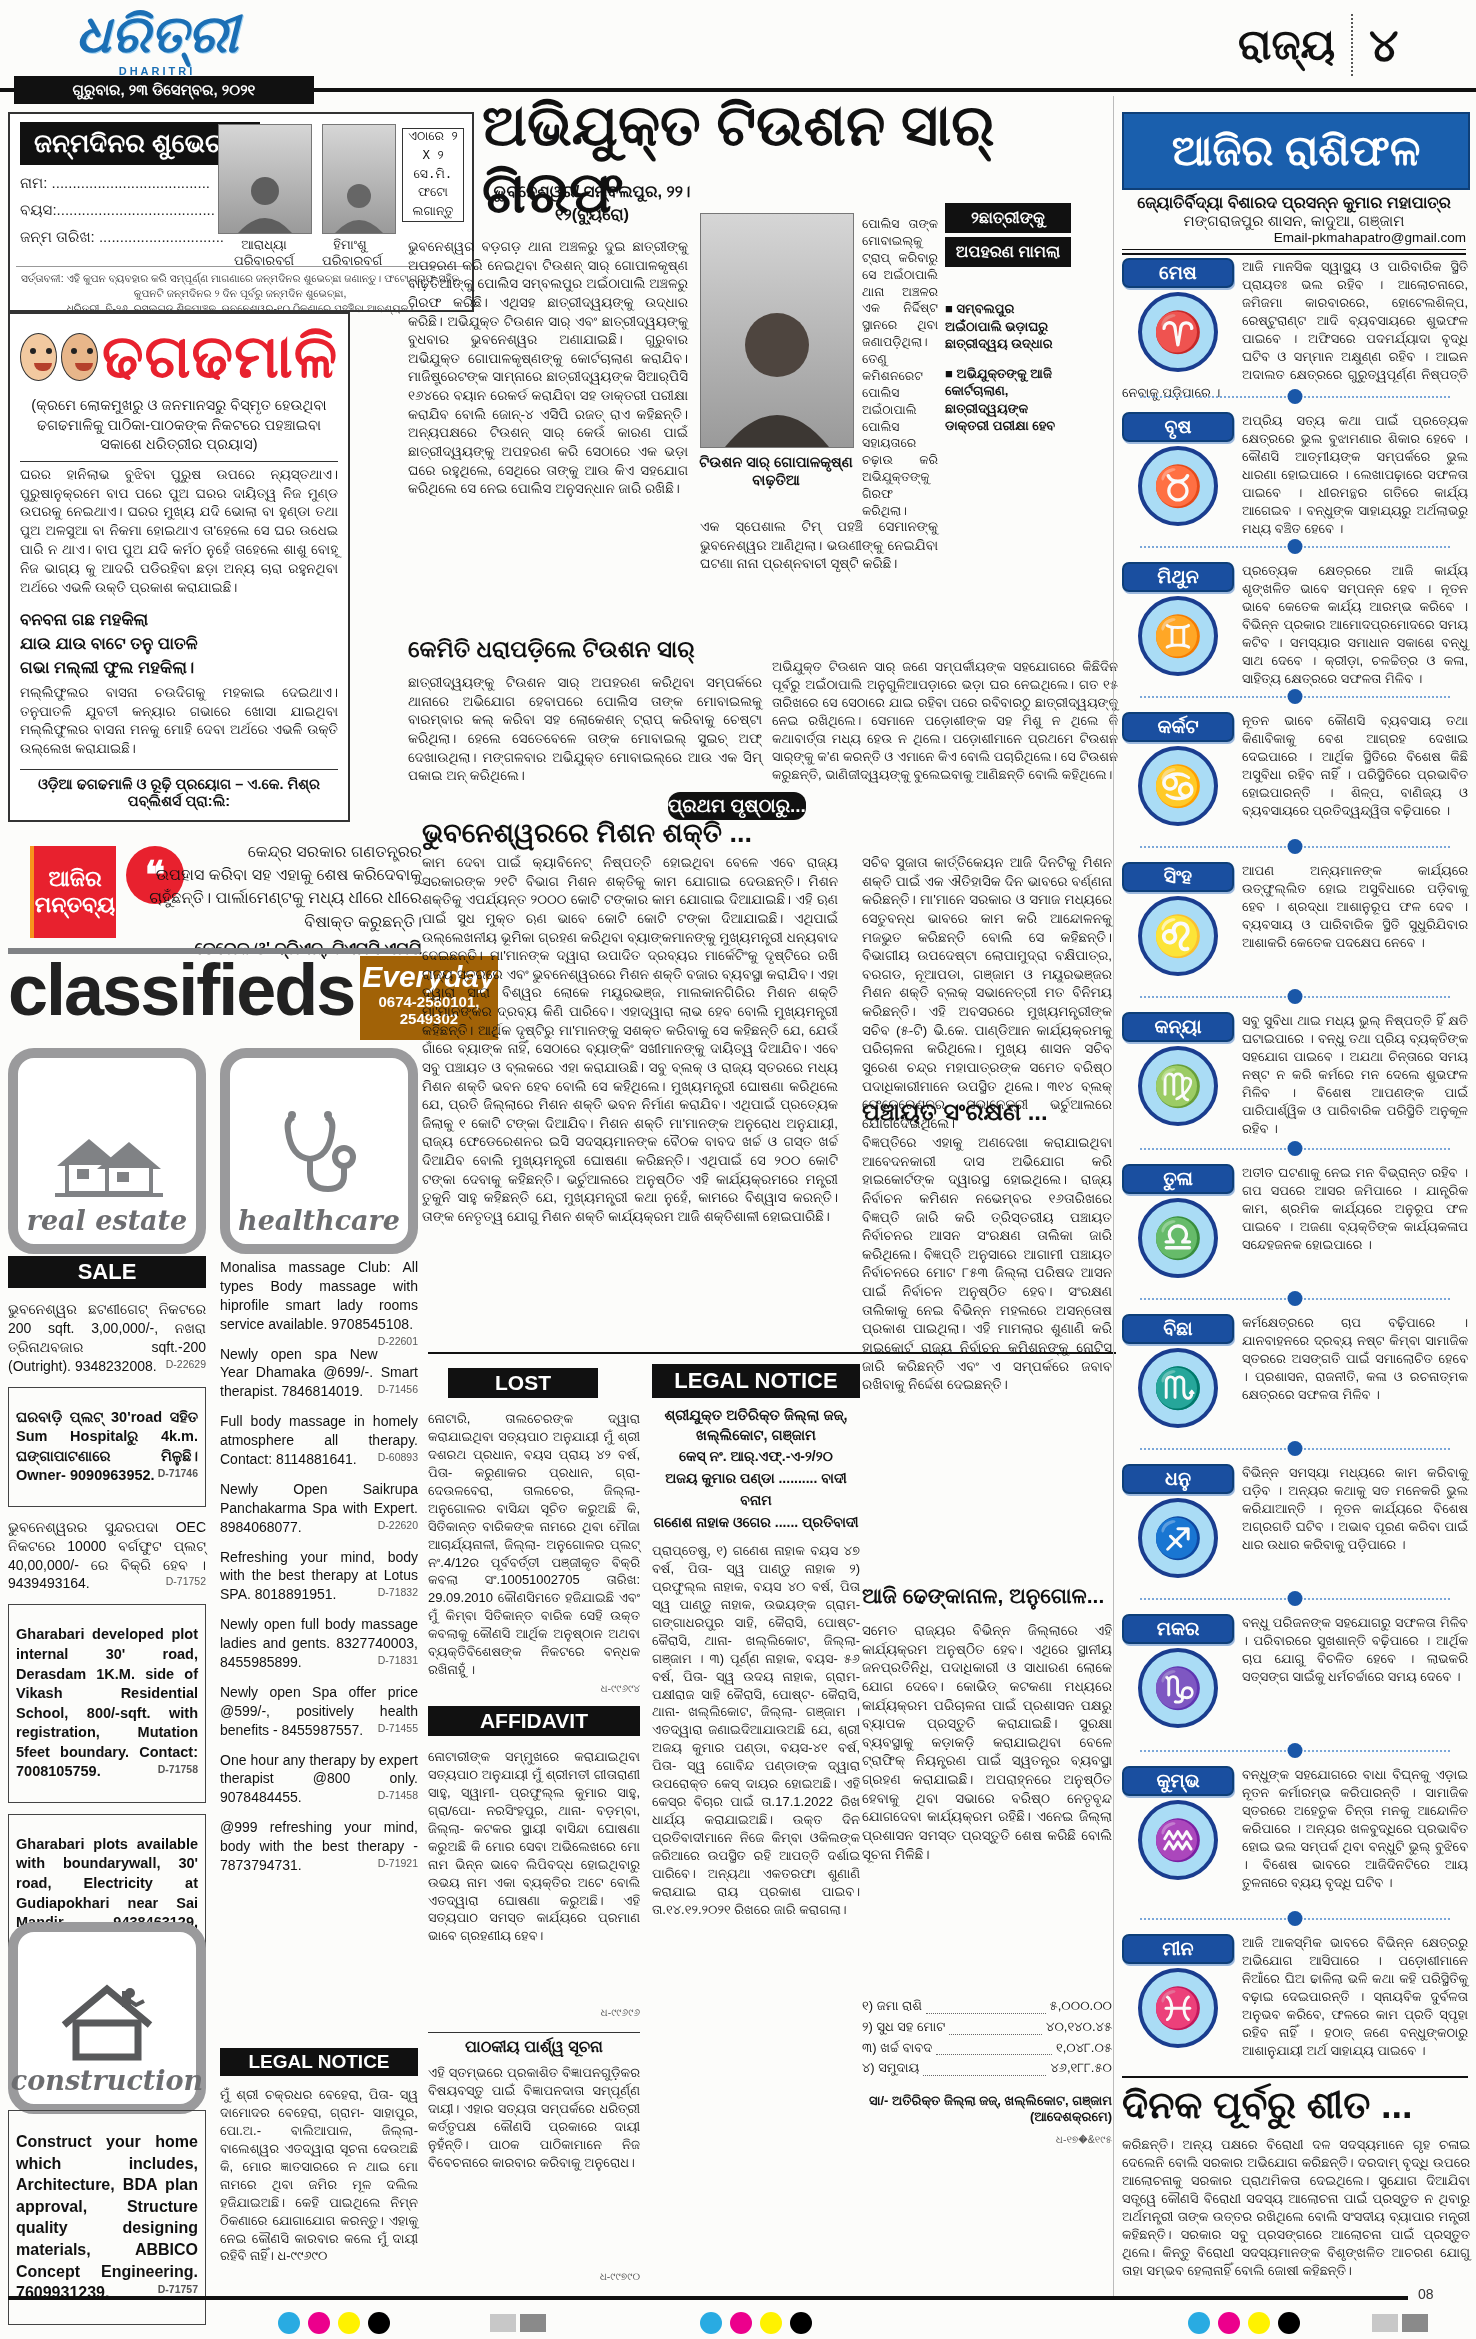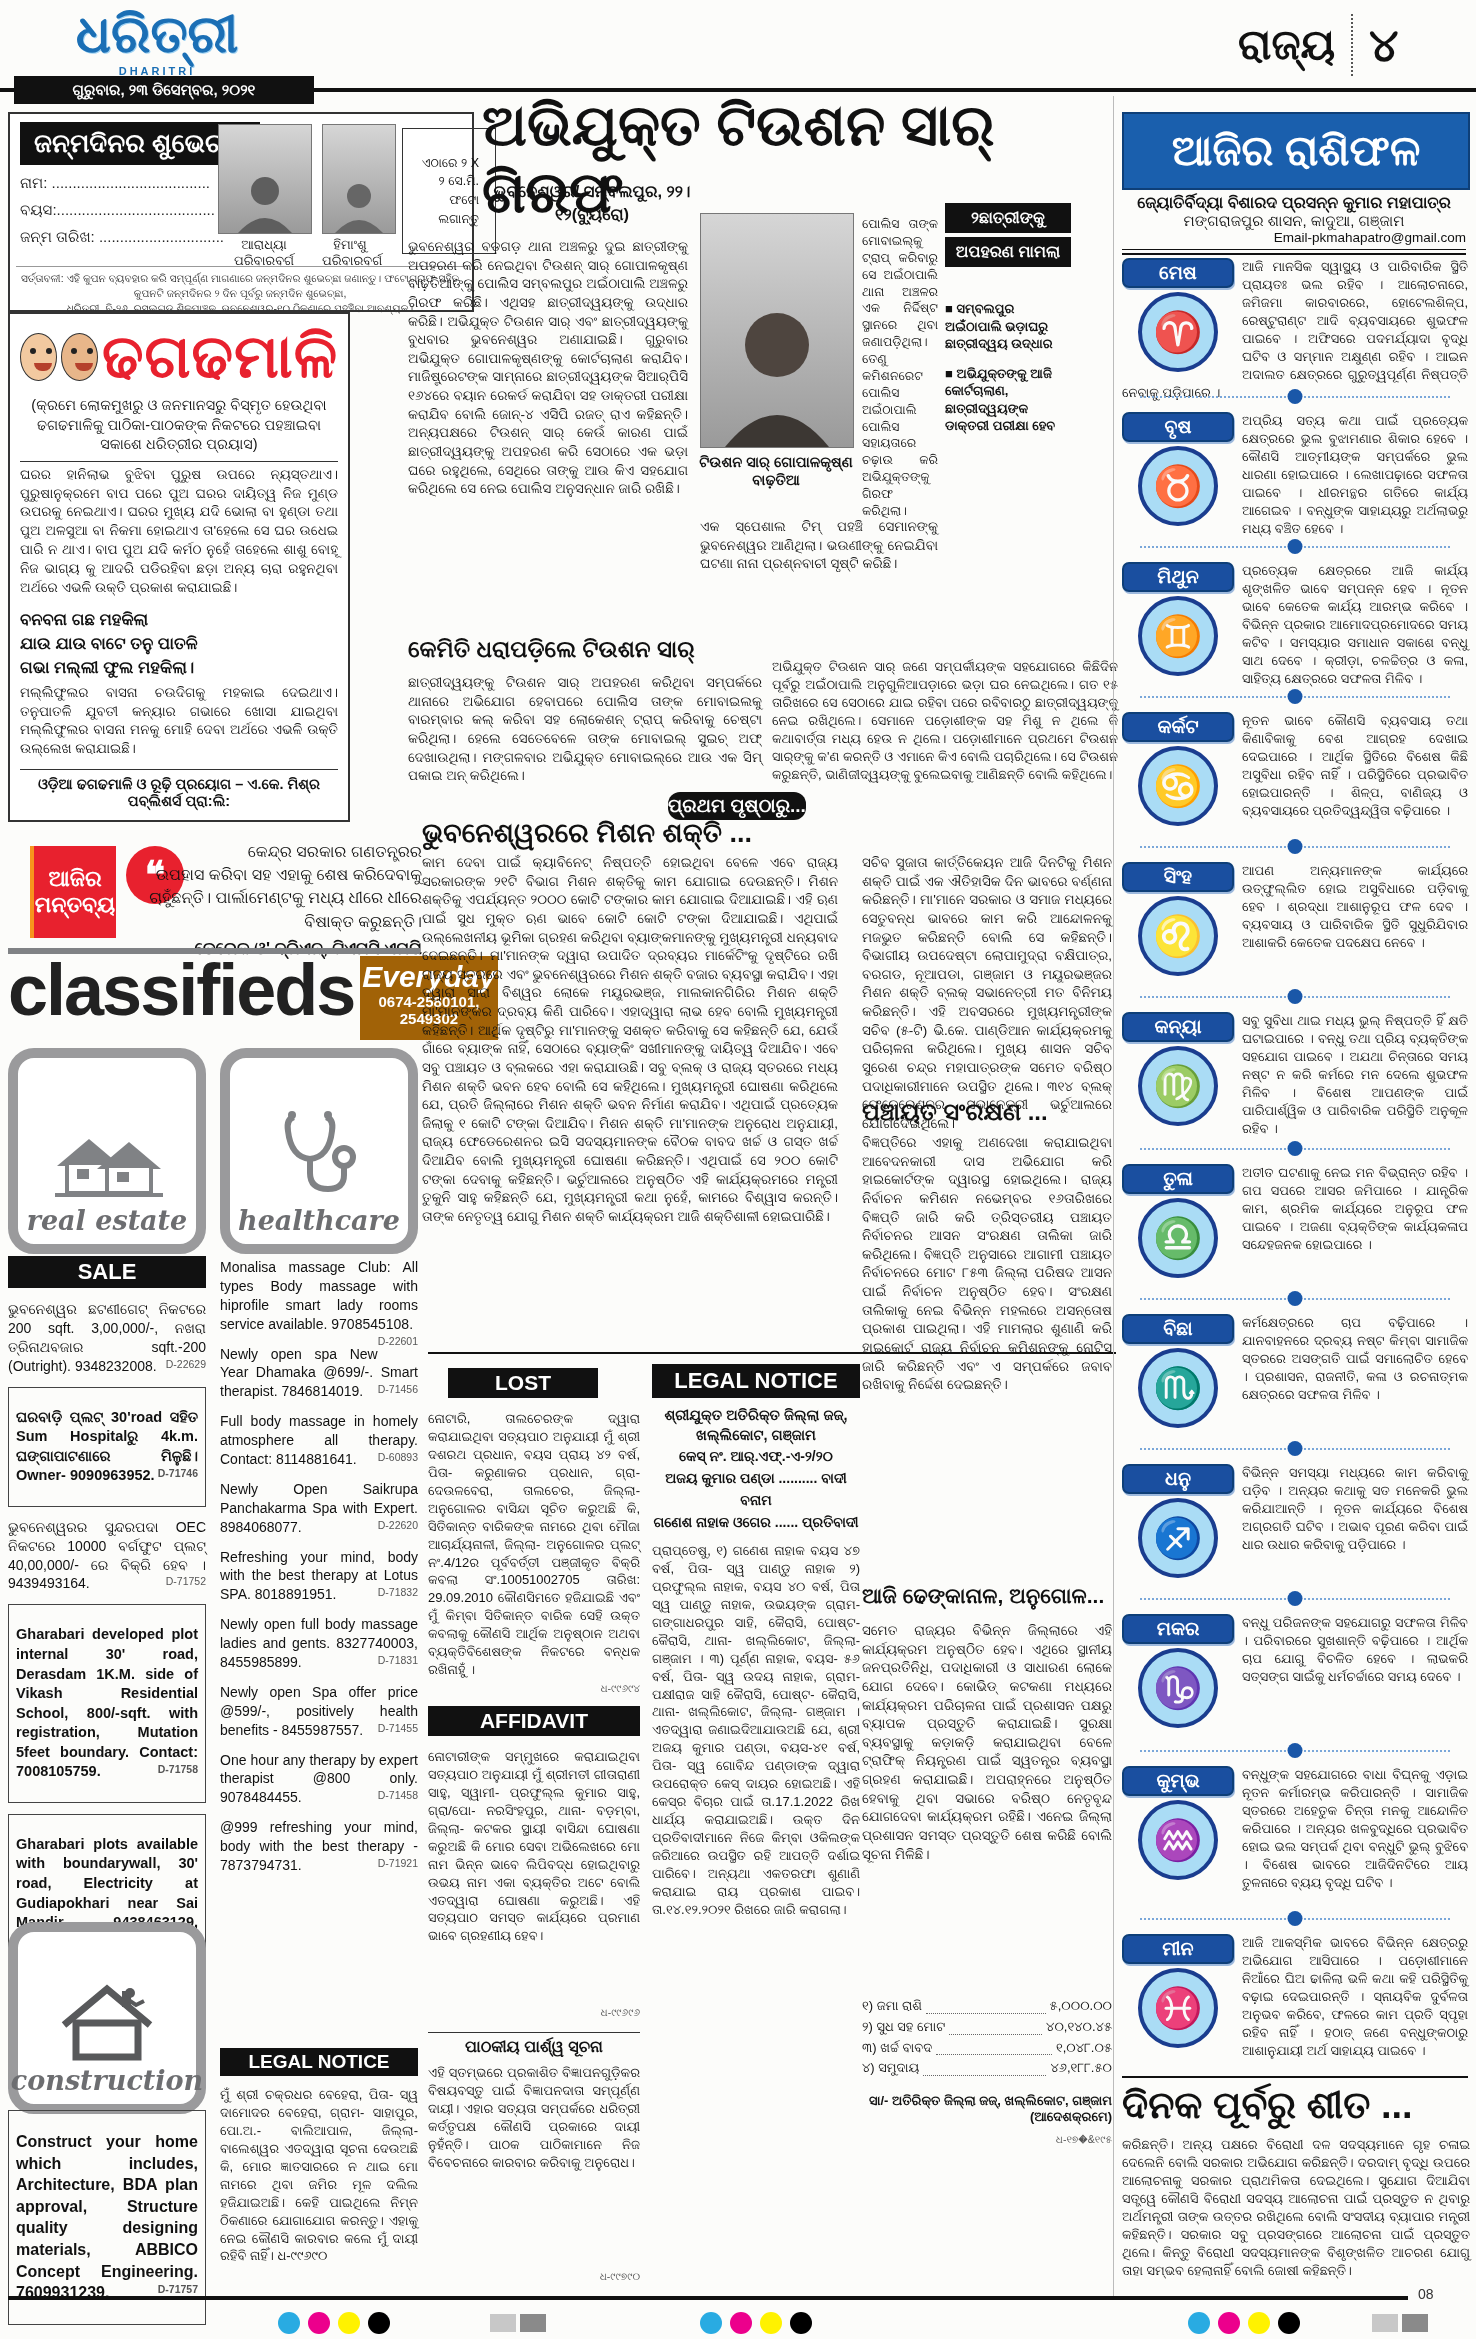--- a/index.html
+++ b/index.html
@@ -7,34 +7,34 @@
   .abs{position:absolute;}
   .jt{text-align:justify;}
   .ctr{text-align:center;}
   .b{font-weight:bold;}
   .body-txt{font-size:13.5px;line-height:1.38;}
   .rule{background:#111;}
   .colrule{background:#bbb;width:1px;}
   .docket{font-size:10.5px;color:#555;text-align:right;}
   .prelines{white-space:pre-line;}
   
-  #logo-word{font-size:52px;font-weight:bold;color:#1b6fb5;text-shadow:1px 1px 0 #9fd2f2;}
+  #logo-word{font-size:52px;font-weight:bold;color:#1b6fb5;font-style:italic;text-shadow:1px 1px 0 #9fd2f2;}
   #logo-sub{font-size:11px;letter-spacing:3px;color:#1b6fb5;font-weight:bold;text-align:center;}
   #date-bar{background:#111;color:#fff;font-size:15px;font-weight:bold;display:flex;align-items:center;justify-content:center;}
   #section-name{font-size:42px;font-weight:bold;}
   #section-page{font-size:46px;font-weight:bold;}
   .dotted-v{border-left:2px dotted #555;height:62px;}
   
   #bday{border:2px solid #333;background:#fff;}
   .bday-title{background:#111;color:#fff;font-size:26px;font-weight:bold;padding:6px 14px;display:inline-block;}
   .bday-field{font-size:15px;margin-top:9px;color:#222;}
   .photo{background:linear-gradient(#d6d6d6,#9a9a9a);position:relative;overflow:hidden;border:1px solid #777;}
   .photo svg{position:absolute;bottom:0;left:50%;transform:translateX(-50%);}
   .photo-cap{font-size:13px;text-align:center;line-height:1.25;margin-top:3px;}
-  .ph-box{border:1.5px solid #333;font-size:12.5px;text-align:right;display:flex;align-items:center;padding:16px;line-height:1.5;}
+  .ph-box{border:1.5px solid #333;font-size:12.5px;text-align:center;display:flex;align-items:center;padding:0;line-height:1.5;font-family:Liberation Mono, monospace;}
   .bday-note{font-size:10.5px;text-align:center;color:#333;border-top:1px solid #999;padding-top:4px;line-height:1.45;}
   
   #dhaga{border:2px solid #333;background:#fff;}
   .dhaga-title{color:#e8212e;font-size:60px;font-weight:bold;letter-spacing:1px;}
   .dhaga-intro{font-size:14.5px;line-height:1.35;text-align:center;}
   .verse-t{font-size:16.5px;font-weight:bold;line-height:1.45;}
   .verse-b{font-size:13.5px;line-height:1.4;text-align:justify;}
   .dhaga-credit{font-size:14.5px;font-weight:bold;text-align:center;border-top:1.5px solid #333;padding-top:6px;}
   
   .mant-box{background:#e8212e;color:#fff;font-size:22px;font-weight:bold;text-align:center;line-height:1.2;display:flex;flex-direction:column;justify-content:center;border-left:4px solid #f7941d;}

